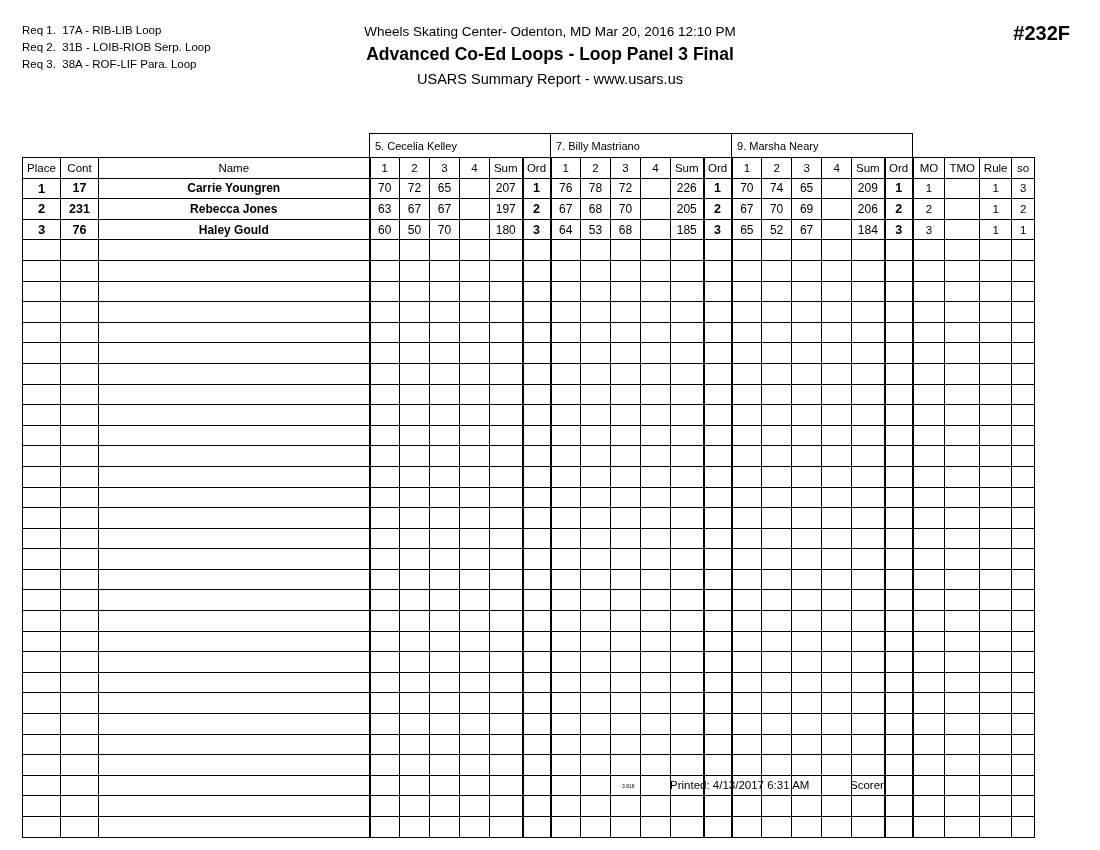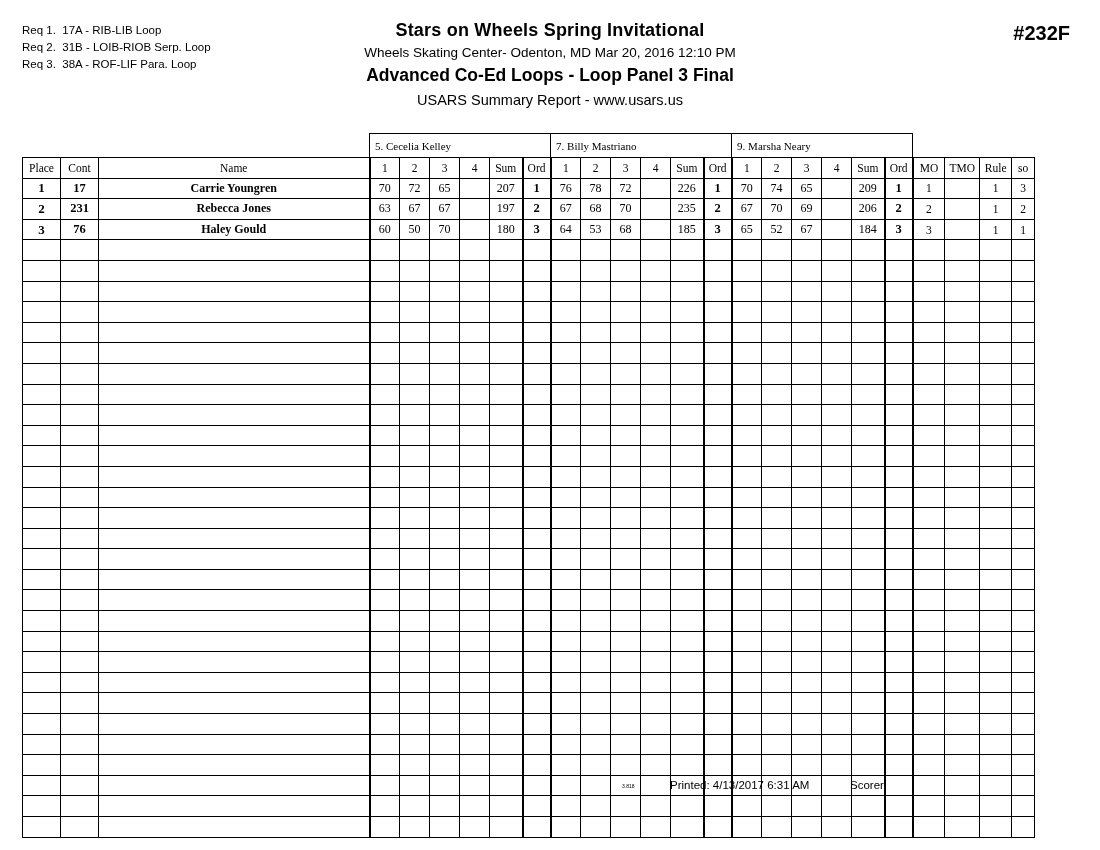--- a/index.html
+++ b/index.html
@@ -69,21 +69,20 @@
     position: absolute;
     left: 22px;
     top: 133px;
     width: 1012px;
   }
   table.grid {
     border-collapse: collapse;
     table-layout: fixed;
     width: 1012px;
     font-size: 11.5px;
-    font-family: Liberation Serif, serif;
   }
   table.grid td {
     border: 1px solid #000;
     height: 19.6px;
     padding: 0 2px;
     text-align: center;
     vertical-align: middle;
     overflow: hidden;
     white-space: nowrap;
   }
@@ -143,21 +142,20 @@
 
 <div class="header">
 
   <div class="reqs">
     <div>Req 1.  17A - RIB-LIB Loop</div>
     <div>Req 2.  31B - LOIB-RIOB Serp. Loop</div>
     <div>Req 3.  38A - ROF-LIF Para. Loop</div>
   </div>
 
   <div class="title-block">
-    <div class="title-main">Stars on Wheels Spring Invitational</div>
     <div class="title-venue">Wheels Skating Center- Odenton, MD   Mar 20, 2016  12:10 PM</div>
     <div class="title-event">Advanced Co-Ed Loops - Loop Panel 3 Final</div>
     <div class="title-summary">USARS Summary Report - www.usars.us</div>
   </div>
 
   <div class="docnum">#232F</div>
 </div>
 
 <div class="sheet">
   <table class="grid">
@@ -271,21 +269,21 @@
           <td class="score tl">63</td>
           <td class="score">67</td>
           <td class="score">67</td>
           <td class="score"></td>
           <td class="sum">197</td>
           <td class="ord tl tr-b">2</td>
           <td class="score tl">67</td>
           <td class="score">68</td>
           <td class="score">70</td>
           <td class="score"></td>
-          <td class="sum">235</td>
+          <td class="sum">205</td>
           <td class="ord tl tr-b">2</td>
           <td class="score tl">67</td>
           <td class="score">70</td>
           <td class="score">69</td>
           <td class="score"></td>
           <td class="sum">206</td>
           <td class="ord tl tr-b">2</td>
           <td>2</td>
           <td></td>
           <td>1</td>

